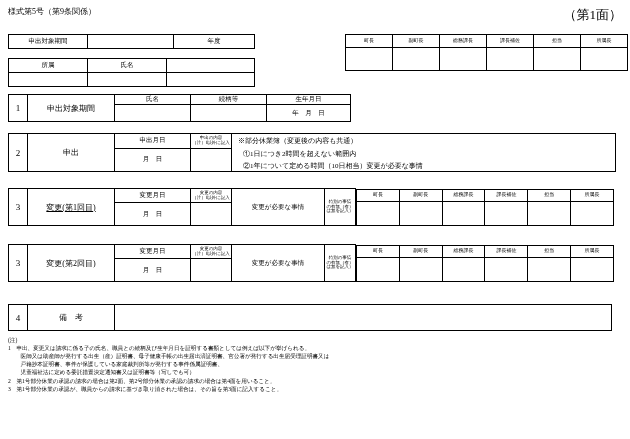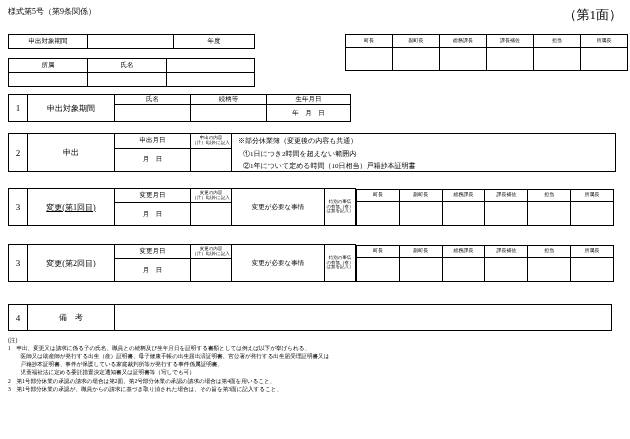--- a/index.html
+++ b/index.html
@@ -109,21 +109,21 @@
       <td class="c t9" rowspan="2" style="width:18px;">2</td>
       <td class="c t8" rowspan="2" style="width:86px;">申出</td>
       <td class="c small" style="width:75px;height:13px;">申出月日</td>
       <td class="c tiny2" style="width:40px;">
             <span style="white-space:pre-line;display:block;">申出の内容
 （注）Ⅰ以外に記入</span>
           </td>
       <td class="c small l" rowspan="2" style="width:380px;vertical-align:top;">
         <div class="t7" style="padding:2px 0 0 3px;">※部分休業簿（変更後の内容も共通）</div>
         <div class="t7" style="padding:3px 0 0 8px;">①1日につき2時間を超えない範囲内</div>
-        <div class="t7" style="padding:2px 0 0 8px;">②1年について定める時間（10日相当）戸籍抄本証明書</div>
+        <div class="t7" style="padding:2px 0 0 8px;">②1年について定める時間（10日相当）変更が必要な事情</div>
       </td>
     </tr>
     <tr>
       <td class="c small" style="height:21px;">月　日</td>
       <td></td>
     </tr>
   </tbody>
     </table>
 
   <table class="abs" style="left:8px;top:188px;">

